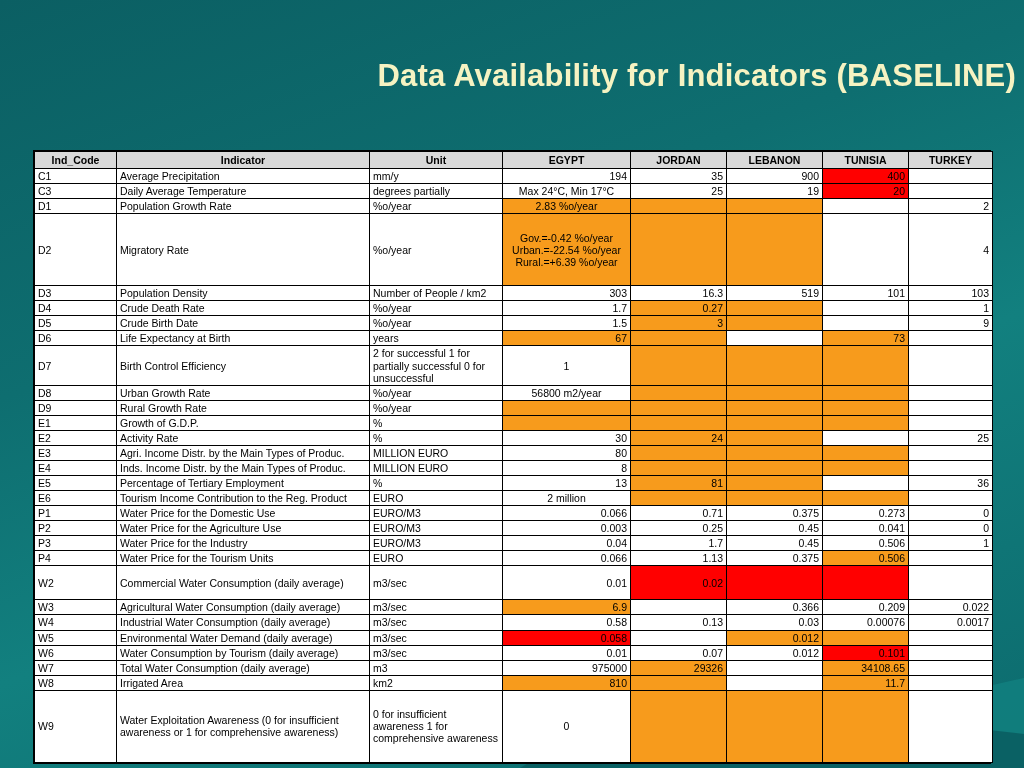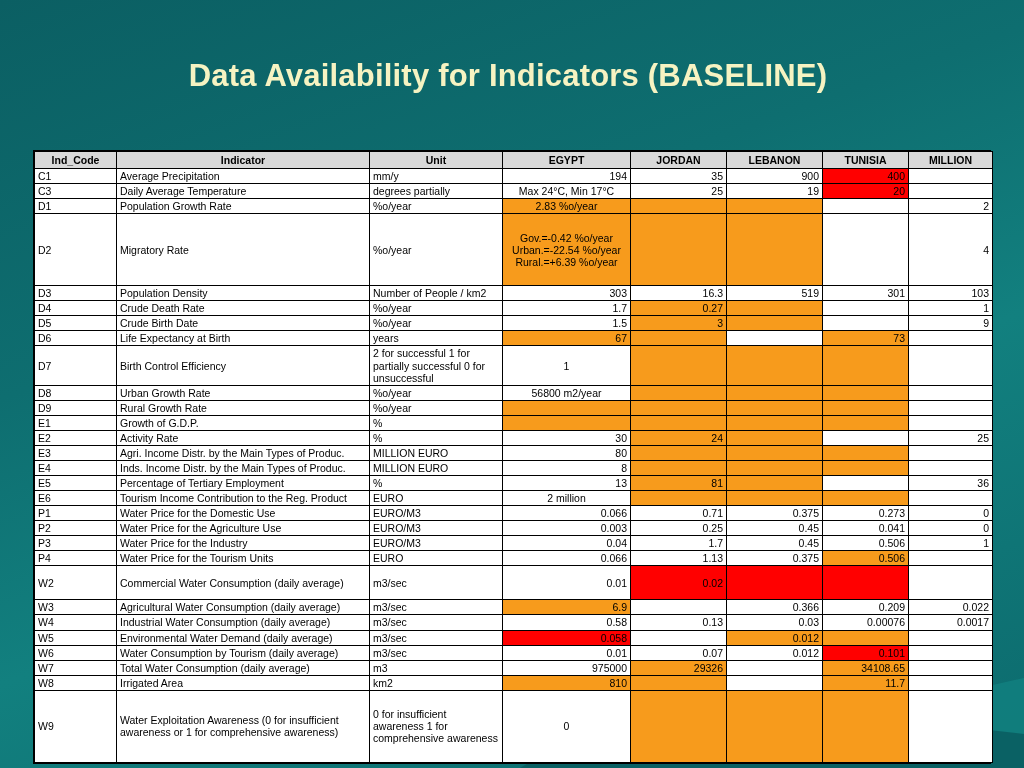--- a/index.html
+++ b/index.html
@@ -26,21 +26,21 @@
     bottom: 0;
     width: 1024px;
     height: 140px;
     pointer-events: none;
   }
   .slide-title {
     position: absolute;
     top: 58px;
     left: 0;
     width: 1016px;
-    text-align: center;
+    text-align: right;
     font-size: 31px;
     font-weight: bold;
     color: #f6f3c2;
     letter-spacing: 0.2px;
   }
   .table-wrap {
     position: absolute;
     left: 33px;
     top: 150px;
     width: 958px;
@@ -119,21 +119,21 @@
       </colgroup>
       <thead>
         <tr>
           <th class="left-head">Ind_Code</th>
           <th class="left-head">Indicator</th>
           <th>Unit</th>
           <th>EGYPT</th>
           <th>JORDAN</th>
           <th>LEBANON</th>
           <th>TUNISIA</th>
-          <th>MILLION</th>
+          <th>TURKEY</th>
         </tr>
       </thead>
       <tbody id="tbody">
           <tr style="height: 14px;">
             <td class="code white">C1</td>
             <td class="ind white">Average Precipitation</td>
             <td class="unit white cell-multi">mm/y</td>
             <td class="num white cell-multi">194</td>
             <td class="num white cell-multi">35</td>
             <td class="num white cell-multi">900</td>
@@ -172,21 +172,21 @@
             <td class="num white cell-multi"></td>
             <td class="num white cell-multi val-bottom">4</td>
           </tr>
           <tr style="height: 14px;">
             <td class="code white">D3</td>
             <td class="ind white">Population Density</td>
             <td class="unit white cell-multi">Number of People / km2</td>
             <td class="num white cell-multi">303</td>
             <td class="num white cell-multi">16.3</td>
             <td class="num white cell-multi">519</td>
-            <td class="num white cell-multi">301</td>
+            <td class="num white cell-multi">101</td>
             <td class="num white cell-multi">103</td>
           </tr>
           <tr style="height: 14px;">
             <td class="code white">D4</td>
             <td class="ind white">Crude Death Rate</td>
             <td class="unit white cell-multi">%o/year</td>
             <td class="num white cell-multi">1.7</td>
             <td class="num orange cell-multi">0.27</td>
             <td class="num orange cell-multi"></td>
             <td class="num white cell-multi"></td>

